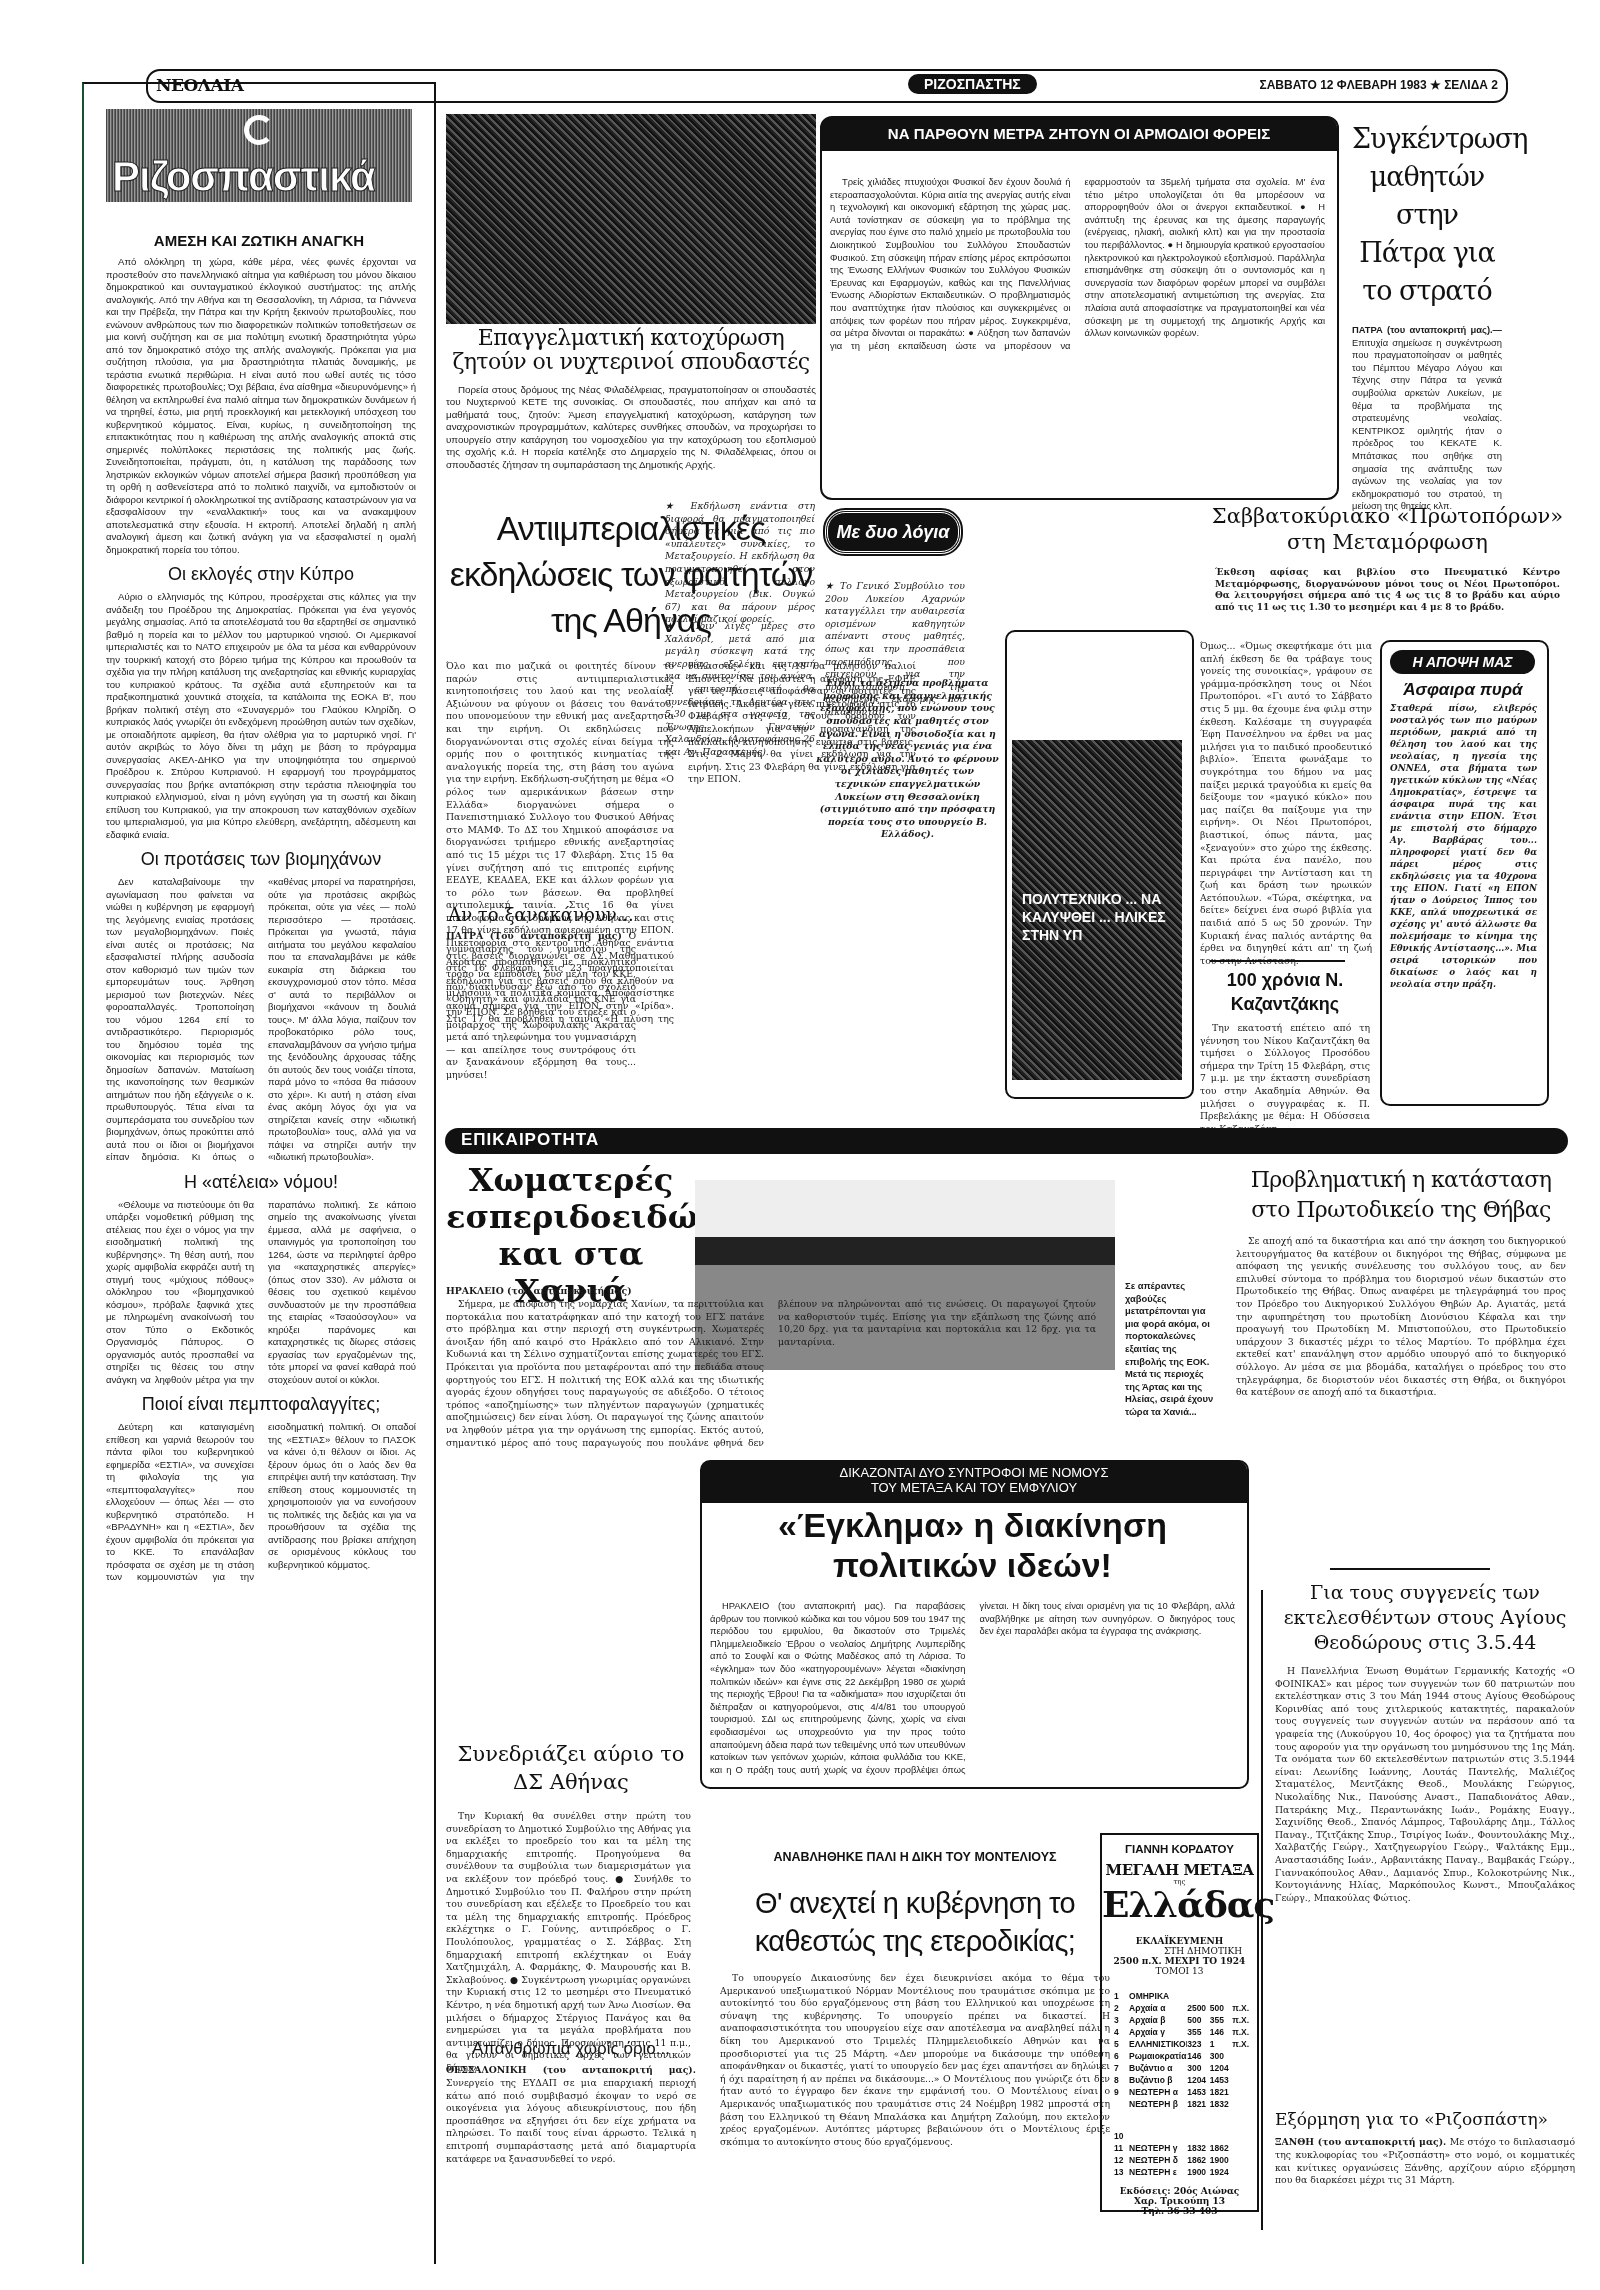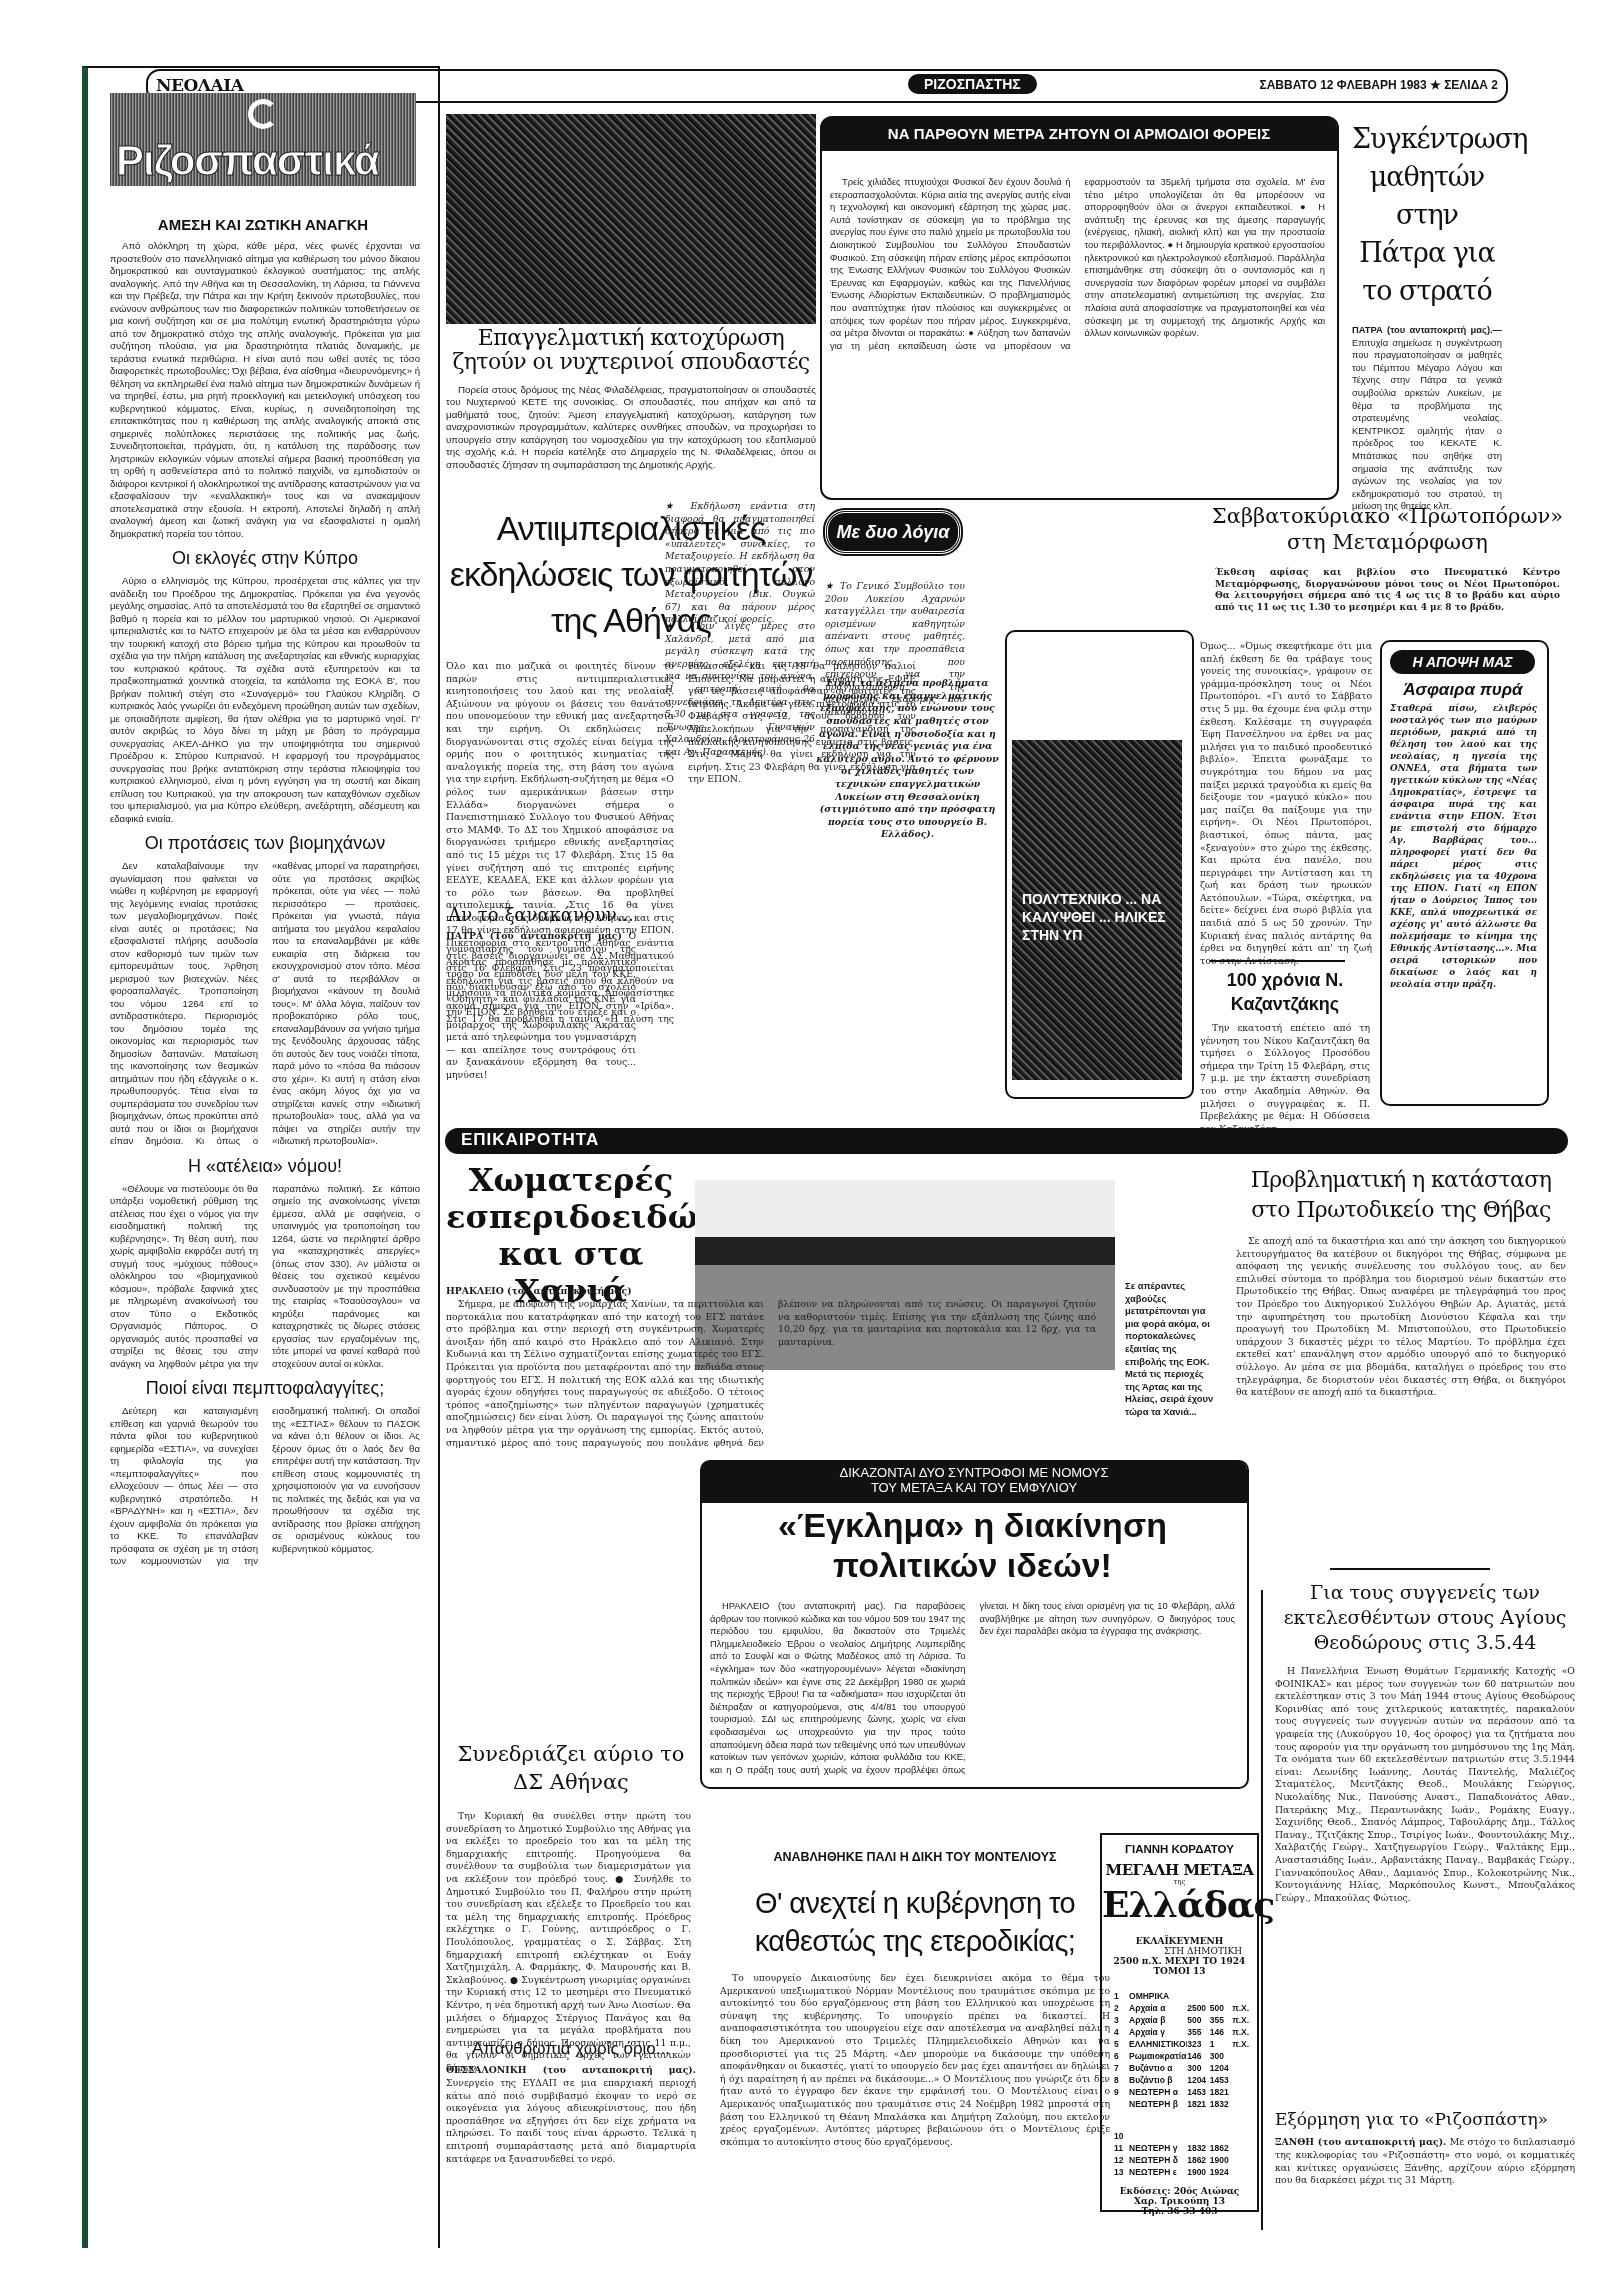--- a/index.html
+++ b/index.html
@@ -26,21 +26,21 @@
 </style>
 </head>
 <body>
 
 <div class="abs" style="left:146px;top:69px;width:1358px;height:30px;border:2px solid #111;border-radius:14px;">
   <span class="abs serif" style="left:8px;top:4px;font-size:17px;font-weight:bold;letter-spacing:-0.5px;">ΝΕΟΛΑΙΑ</span>
   <span class="abs cond" style="left:760px;top:3px;background:#111;color:#fff;border-radius:10px;padding:2px 16px;font-size:14px;font-weight:bold;">ΡΙΖΟΣΠΑΣΤΗΣ</span>
   <span class="abs cond" style="right:8px;top:7px;font-size:12px;font-weight:bold;">ΣΑΒΒΑΤΟ 12 ΦΛΕΒΑΡΗ 1983 ★ ΣΕΛΙΔΑ 2</span>
 </div>
 
-<div class="abs" style="left:82px;top:66px;width:350px;height:2180px;border-top:2px solid #111;border-left:6px solid #14532d;border-right:2px solid #111;">
+<div class="abs" style="left:82px;top:82px;width:350px;height:2180px;border-top:2px solid #111;border-left:2px solid #14532d;border-right:2px solid #111;">
   <div class="abs" style="left:22px;top:25px;width:306px;height:93px;background:repeating-linear-gradient(90deg,#444 0 1px,#999 1px 2px,#666 2px 3px);">
     <span class="abs" style="left:138px;top:6px;width:30px;height:30px;border-radius:50%;border:5px solid #fff;border-right-color:transparent;box-sizing:border-box;"></span>
     <span class="abs sans" style="left:6px;top:44px;font-size:42px;font-weight:bold;color:#fff;letter-spacing:-1px;-webkit-text-stroke:1px #222;">Ριζοσπαστικά</span>
   </div>
   <div class="abs cond" style="left:0;top:148px;width:350px;text-align:center;font-size:15px;font-weight:bold;">ΑΜΕΣΗ ΚΑΙ ΖΩΤΙΚΗ ΑΝΑΓΚΗ</div>
   <div class="abs" style="left:22px;top:172px;width:310px;">
     <p class="body-sans para" style="font-size:9.6px;line-height:12.5px;">Από ολόκληρη τη χώρα, κάθε μέρα, νέες φωνές έρχονται να προστεθούν στο πανελληνιακό αίτημα για καθιέρωση του μόνου δίκαιου δημοκρατικού και συνταγματικού έκλογικού συστήματος: της απλής αναλογικής. Από την Αθήνα και τη Θεσσαλονίκη, τη Λάρισα, τα Γιάννενα και την Πρέβεζα, την Πάτρα και την Κρήτη ξεκινούν πρωτοβουλίες, που ενώνουν ανθρώπους των πιο διαφορετικών πολιτικών τοποθετήσεων σε μια κοινή συζήτηση και σε μια πολύτιμη ενωτική δραστηριότητα γύρω από τον δημοκρατικό στόχο της απλής αναλογικής. Πρόκειται για μια συζήτηση πλούσια, για μια δραστηριότητα πλατιάς δυναμικής, με τεράστια ενωτικά περιθώρια. Η είναι αυτό που ωθεί αυτές τις τόσο διαφορετικές πρωτοβουλίες; Όχι βέβαια, ένα αίσθημα «διευρυνόμενης» ή θέληση να εκπληρωθεί ένα παλιό αίτημα των δημοκρατικών δυνάμεων ή να τηρηθεί, έστω, μια ρητή προεκλογική και μετεκλογική υπόσχεση του κυβερνητικού κόμματος. Είναι, κυρίως, η συνειδητοποίηση της επιτακτικότητας που η καθιέρωση της απλής αναλογικής αποκτά στις σημερινές πολύπλοκες περιστάσεις της πολιτικής μας ζωής. Συνειδητοποιείται, πράγματι, ότι, η κατάλυση της παράδοσης των ληστρικών εκλογικών νόμων αποτελεί σήμερα βασική προϋπόθεση για τη ορθή η ασθενείστερα από το πολιτικό παιχνίδι, να εμποδιστούν οι διάφοροι κεντρικοί ή ολοκληρωτικοί της αντίδρασης καταστρώνουν για να εξασφαλίσουν την «εναλλακτική» τους και να ανακαμψουν αποτελεσματικά στην εξουσία. Η εκτροπή. Αποτελεί δηλαδή η απλή αναλογική άμεση και ζωτική ανάγκη για να εξασφαλιστεί η ομαλή δημοκρατική πορεία του τόπου.</p>
     <h3 class="sub">Οι εκλογές στην Κύπρο</h3>
     <p class="body-sans para" style="font-size:9.6px;line-height:12.5px;">Αύριο ο ελληνισμός της Κύπρου, προσέρχεται στις κάλπες για την ανάδειξη του Προέδρου της Δημοκρατίας. Πρόκειται για ένα γεγονός μεγάλης σημασίας. Από τα αποτελέσματά του θα εξαρτηθεί σε σημαντικό βαθμό η πορεία και το μέλλον του μαρτυρικού νησιού. Οι Αμερικανοί ιμπεριαλιστές και το ΝΑΤΟ επιχειρούν με όλα τα μέσα και ενθαρρύνουν την τουρκική κατοχή στο βόρειο τμήμα της Κύπρου και προωθούν τα σχέδια για την πλήρη κατάλυση της ανεξαρτησίας και εθνικής κυριαρχίας του κυπριακού κράτους. Τα σχέδια αυτά εξυπηρετούν και τα πραξικοπηματικά χουντικά στοιχεία, τα κατάλοιπα της ΕΟΚΑ Β', που βρήκαν πολιτική στέγη στο «Συναγερμό» του Γλαύκου Κληρίδη. Ο κυπριακός λαός γνωρίζει ότι ενδεχόμενη προώθηση αυτών των σχεδίων, με οποιαδήποτε αμφίεση, θα ήταν ολέθρια για το μαρτυρικό νησί. Γι' αυτόν ακριβώς το λόγο δίνει τη μάχη με βάση το πρόγραμμα συνεργασίας ΑΚΕΛ-ΔΗΚΟ για την υποψηφιότητα του σημερινού Προέδρου κ. Σπύρου Κυπριανού. Η εφαρμογή του προγράμματος συνεργασίας που βρήκε ανταπόκριση στην τεράστια πλειοψηφία του κυπριακού ελληνισμού, είναι η μόνη εγγύηση για τη σωστή και δίκαιη επίλυση του Κυπριακού, για την αποκρουση των καταχθόνιων σχεδίων του ιμπεριαλισμού, για μια Κύπρο ελεύθερη, ανεξάρτητη, αδέσμευτη και εδαφικά ενιαία.</p>
     <h3 class="sub">Οι προτάσεις των βιομηχάνων</h3>
@@ -164,21 +164,21 @@
 </div>
 
 <div class="abs" style="left:1100px;top:1833px;width:155px;height:375px;border:2px solid #111;text-align:center;">
   <div class="cond" style="font-weight:bold;font-size:11.5px;margin-top:8px;">ΓΙΑΝΝΗ ΚΟΡΔΑΤΟΥ</div>
   <div class="serif" style="font-weight:bold;font-size:15px;margin-top:6px;letter-spacing:-0.5px;">ΜΕΓΑΛΗ ΜΕΤΑΞΑ</div>
   <div class="serif" style="font-size:7px;line-height:7px;">της</div>
   <div class="serif" style="font-weight:bold;font-size:36px;line-height:36px;letter-spacing:-1px;">Ελλάδας</div>
   <div class="serif" style="font-weight:bold;font-size:9px;margin-top:14px;">ΕΚΛΑΪΚΕΥΜΕΝΗ</div>
   <div class="serif" style="font-weight:normal;font-size:9px;padding-left:47px;">ΣΤΗ ΔΗΜΟΤΙΚΗ</div>
   <div class="serif" style="font-weight:bold;font-size:9px;">2500 π.Χ. ΜΕΧΡΙ ΤΟ 1924</div>
-  <div class="serif" style="font-weight:bold;font-size:9px;">ΤΟΜΟΙ 13</div>
+  <div class="serif" style="font-weight:normal;font-size:9px;">ΤΟΜΟΙ 13</div>
   <div id="volume-list" class="cond" style="text-align:left;margin:14px 6px 0 12px;font-size:8.5px;line-height:12px;font-weight:bold;">
       <div style="display: flex;">
         <span style="width: 16px; display: inline-block; white-space: nowrap; overflow: hidden;">1</span>
         <span style="width: 62px; display: inline-block; white-space: nowrap; overflow: hidden;">ΟΜΗΡΙΚΑ</span>
         <span style="width: 24px; display: inline-block; white-space: nowrap; overflow: hidden;"></span>
         <span style="width: 24px; display: inline-block; white-space: nowrap; overflow: hidden;"></span>
         <span style="width: 20px; display: inline-block; white-space: nowrap; overflow: hidden;"></span>
       </div>
       <div style="display: flex;">
         <span style="width: 16px; display: inline-block; white-space: nowrap; overflow: hidden;">2</span>

